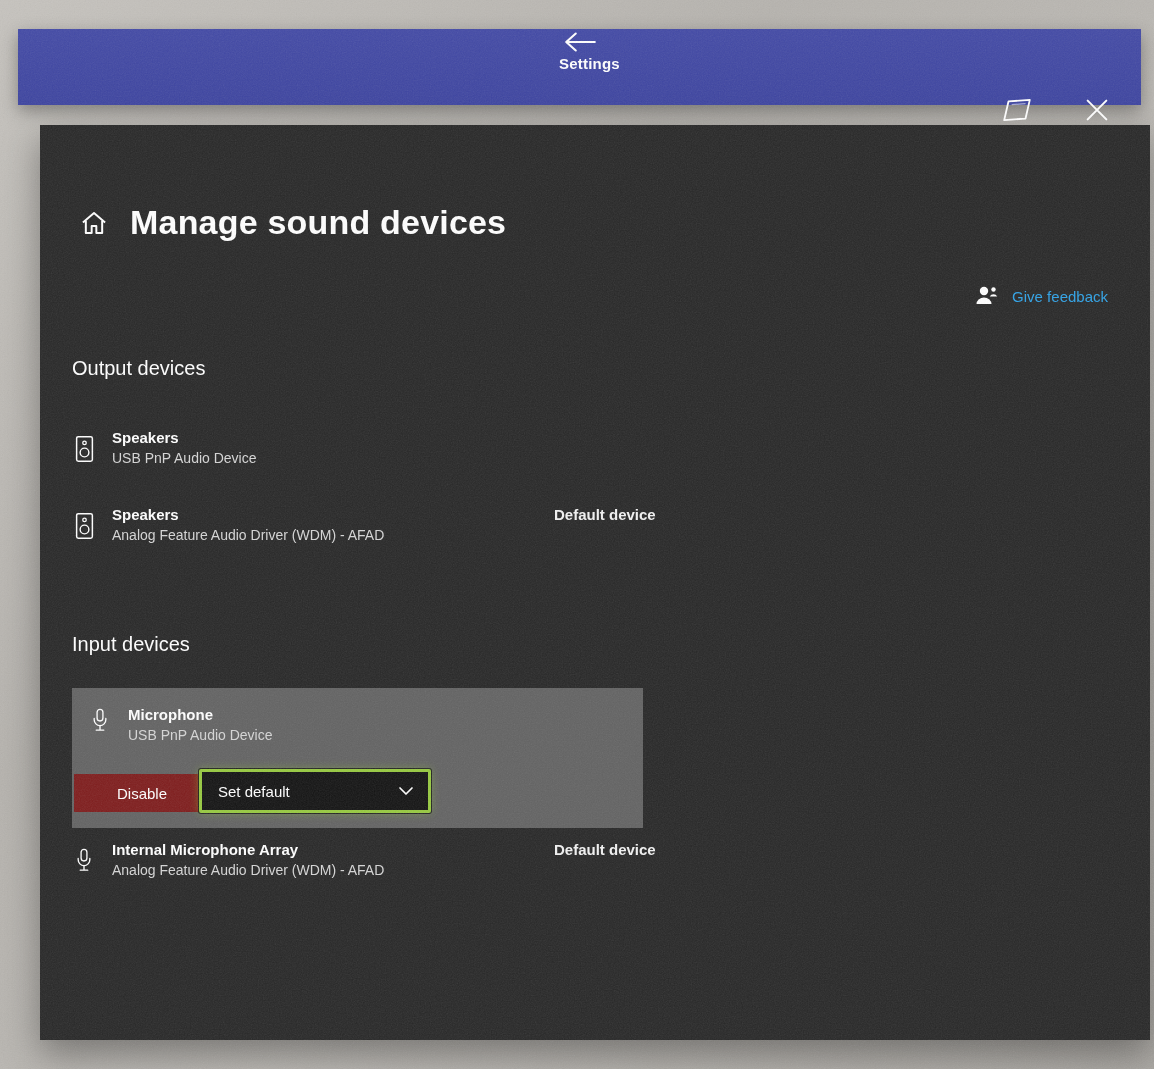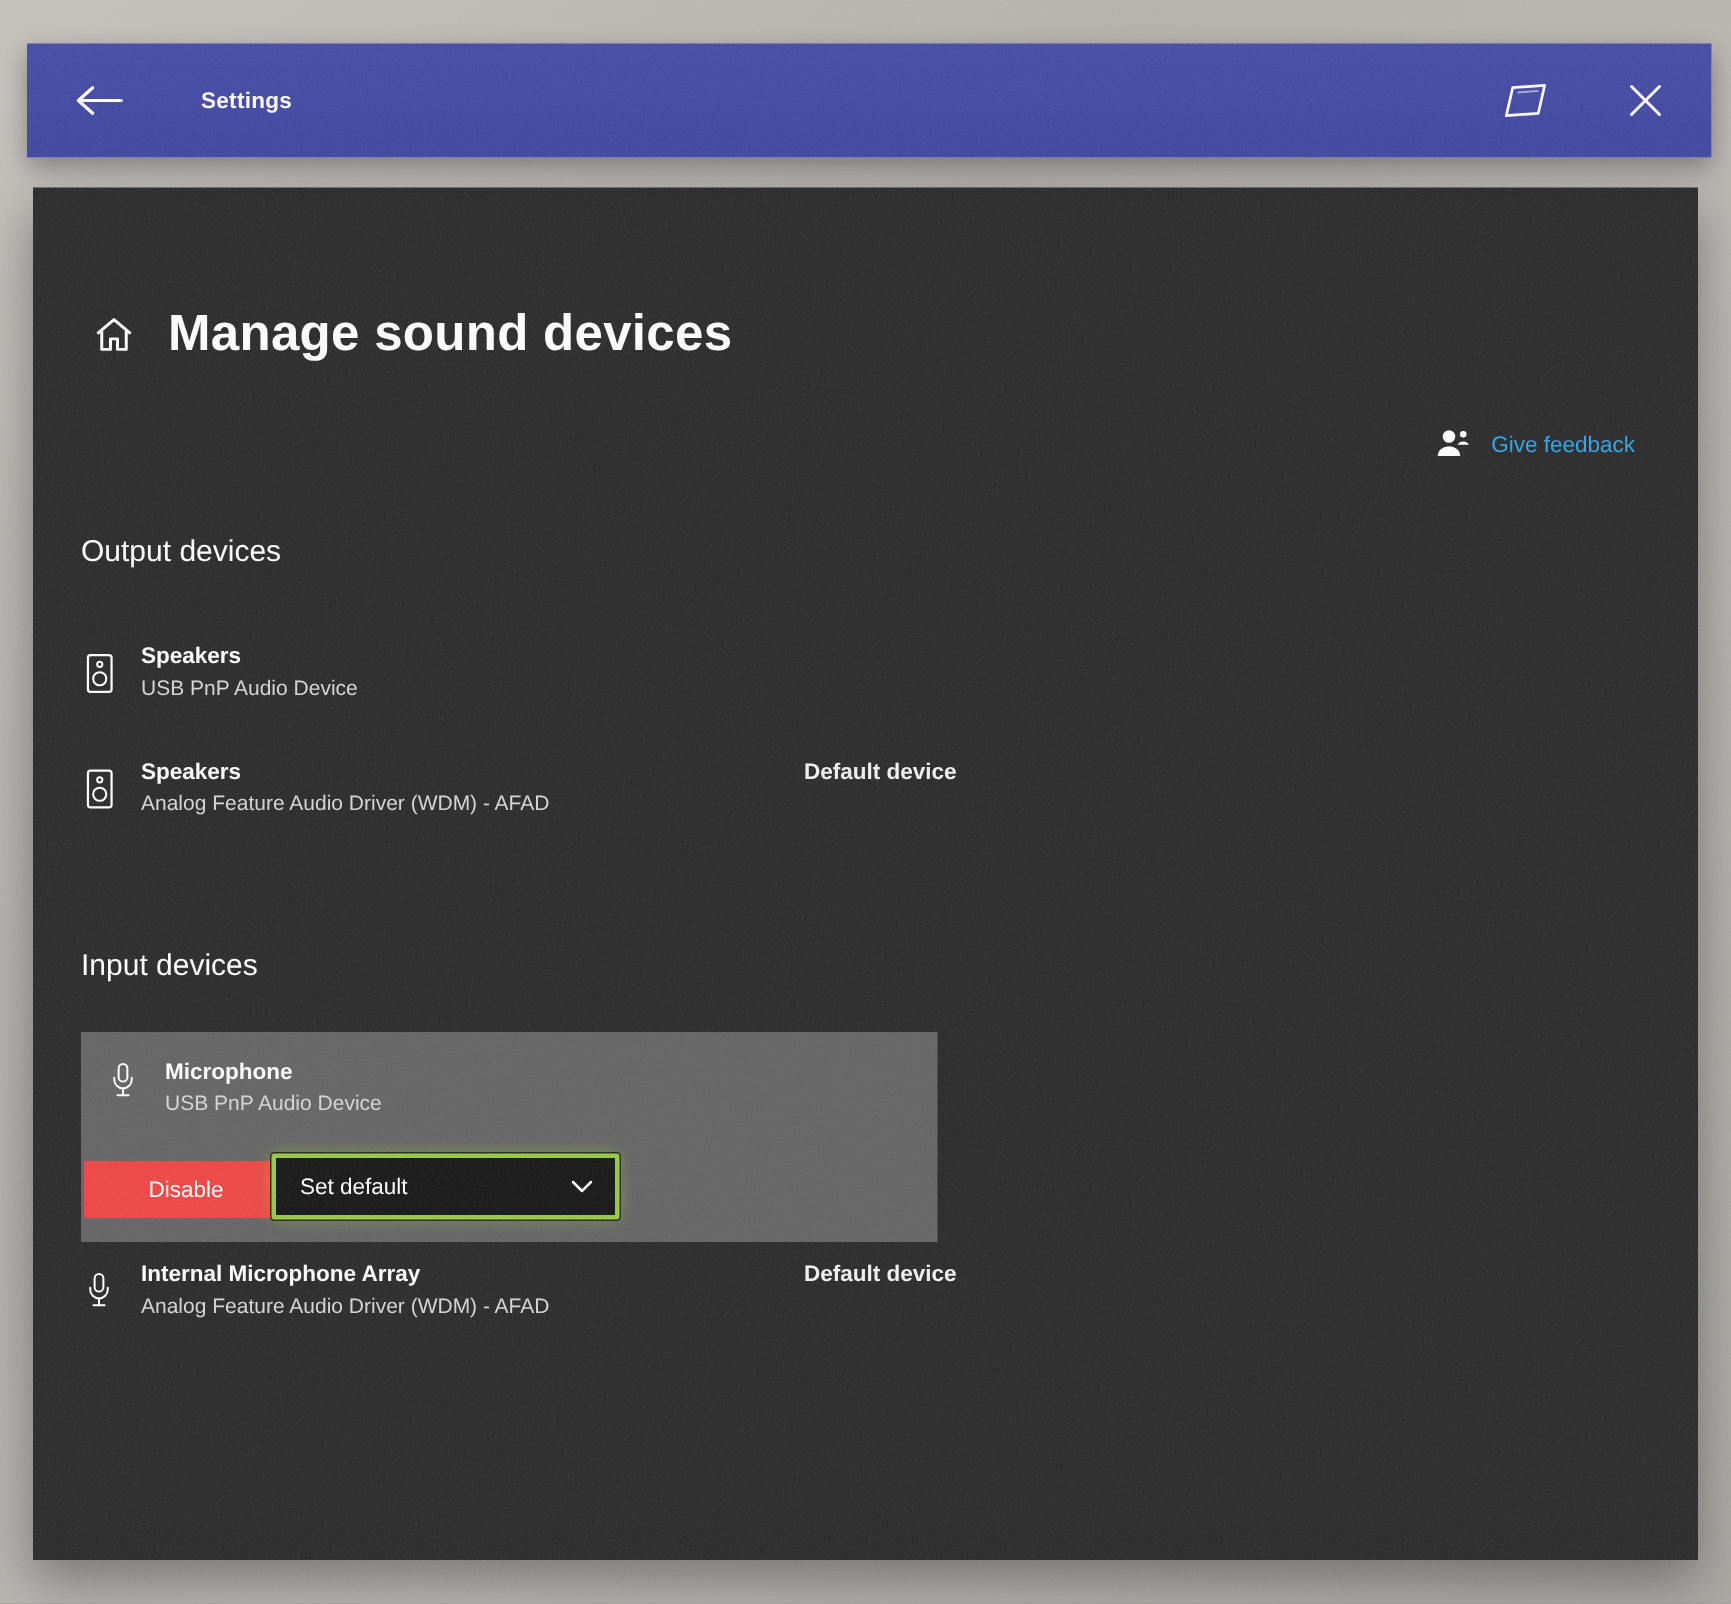--- a/index.html
+++ b/index.html
@@ -15,34 +15,35 @@
     pointer-events:none; z-index:50; opacity:0.13;
   }
 
   
   .titlebar {
     position:absolute; left:18px; top:29px; width:1123px; height:76px;
     background: linear-gradient(180deg, #434aa6 0%, #3d44a0 100%);
     display:flex; align-items:center;
     box-shadow: 0 6px 16px rgba(0,0,0,0.35);
     z-index:5;
+    flex-direction:column;
   }
   .tb-btn {
     height:76px; display:flex; align-items:center; justify-content:center;
     cursor:pointer; background:transparent; border:none; padding:0;
   }
   .tb-back { width:96px; }
   .tb-title { color:#ffffff; font-size:15px; font-weight:700; letter-spacing:0.2px; margin-left:20px; }
   .tb-right { margin-left:auto; display:flex; }
   .tb-frame { width:72px; }
   .tb-close { width:88px; }
 
   
   .panel {
-    position:absolute; left:22px; top:125px; width:1110px; height:915px;
+    position:absolute; left:40px; top:125px; width:1110px; height:915px;
     background:#282828;
     box-shadow: 0 14px 34px rgba(0,0,0,0.38);
     z-index:4;
   }
   .page-header {
     position:absolute; left:40px; top:78px; display:flex; align-items:center; gap:22px;
   }
   .page-title { color:#ffffff; font-size:34px; font-weight:700; letter-spacing:0.2px; }
   .page-desc {
     position:absolute; left:32px; top:158px; width:590px;
@@ -73,21 +74,21 @@
   .row-in2  { top:714px; }
 
   
   .selected-card {
     position:absolute; left:32px; top:563px; width:571px; height:140px;
     background:#636363;
   }
   .sel-head { position:absolute; left:16px; top:16px; display:flex; gap:16px; }
   .btn-disable {
     position:absolute; left:2px; top:86px; width:136px; height:38px;
-    background:#ef4444; border:none; color:#ffffff; font-size:15px;
+    background:#7f1d1d; border:none; color:#ffffff; font-size:15px;
     font-family:"Liberation Sans", sans-serif; cursor:pointer;
   }
   .dropdown-default {
     position:absolute; left:127px; top:81px; width:232px; height:44px;
     background:#141414; border:3px solid #97ca40; border-radius:2px;
     display:flex; align-items:center; justify-content:space-between;
     padding:0 14px 0 16px; cursor:pointer;
     box-shadow: 0 0 0 1px rgba(30,30,30,0.9), 0 0 10px rgba(151,202,64,0.45);
   }
   .dropdown-label { color:#ffffff; font-size:15px; font-weight:400; }

